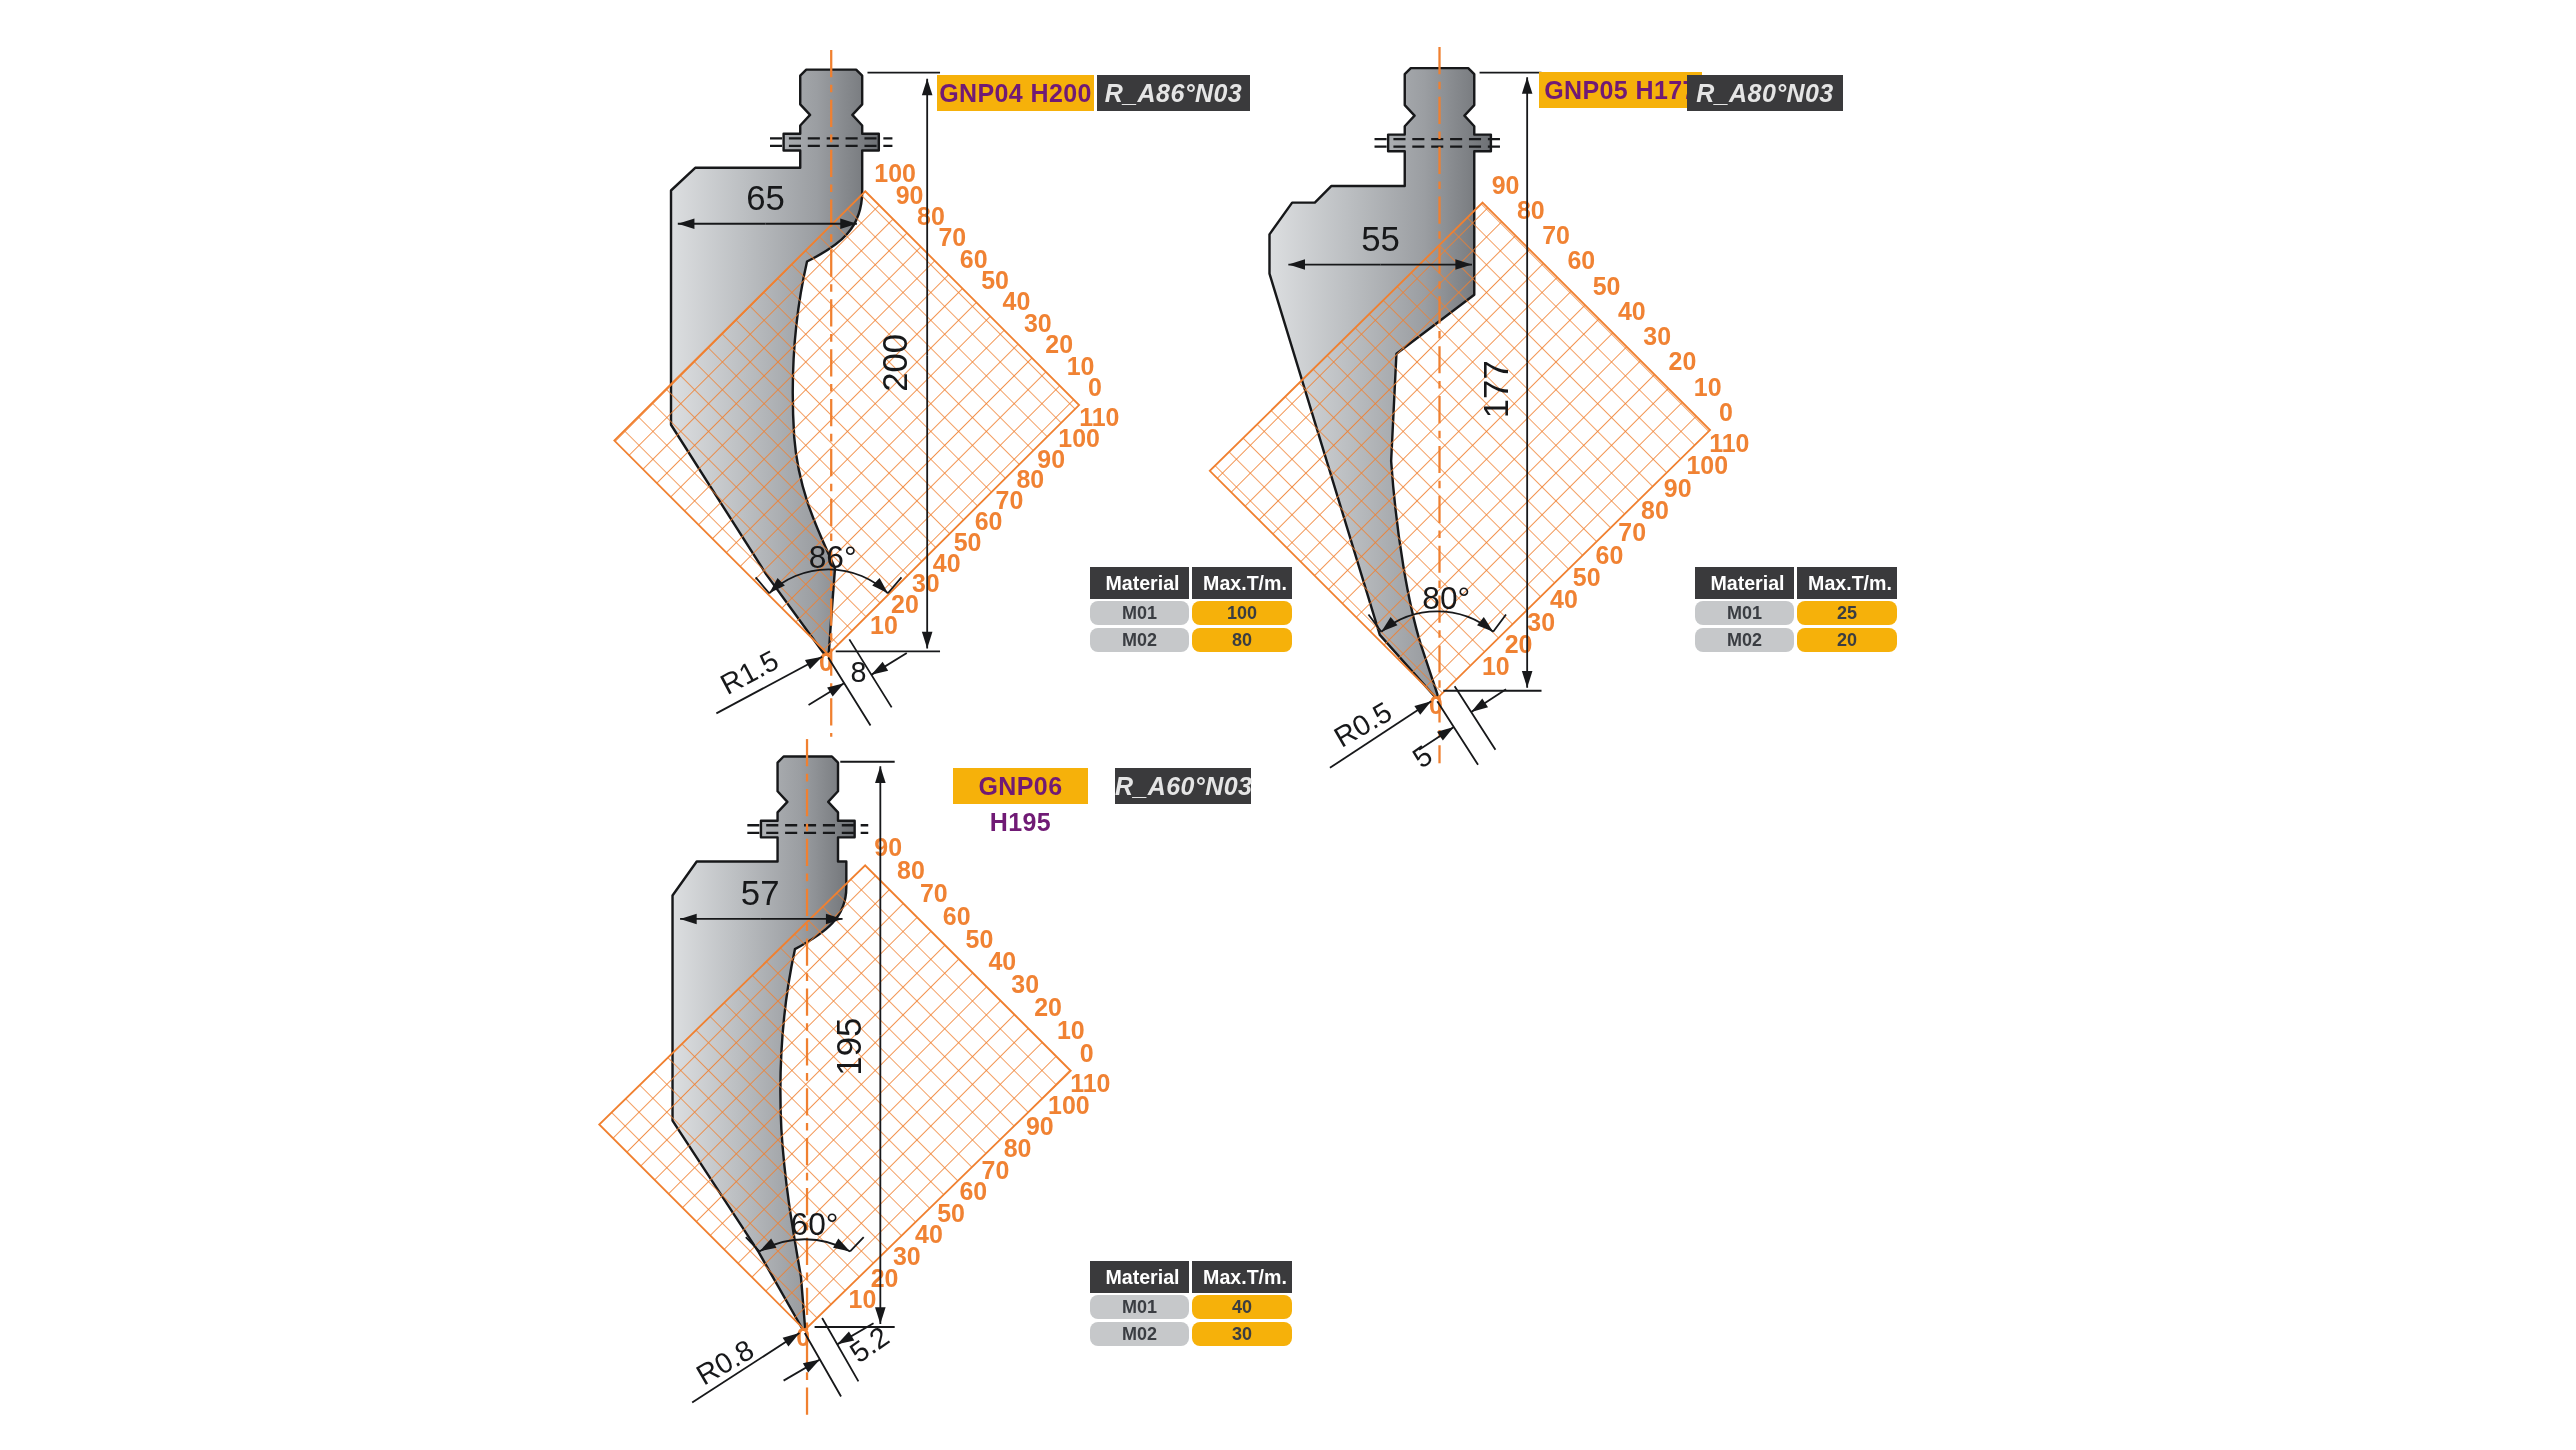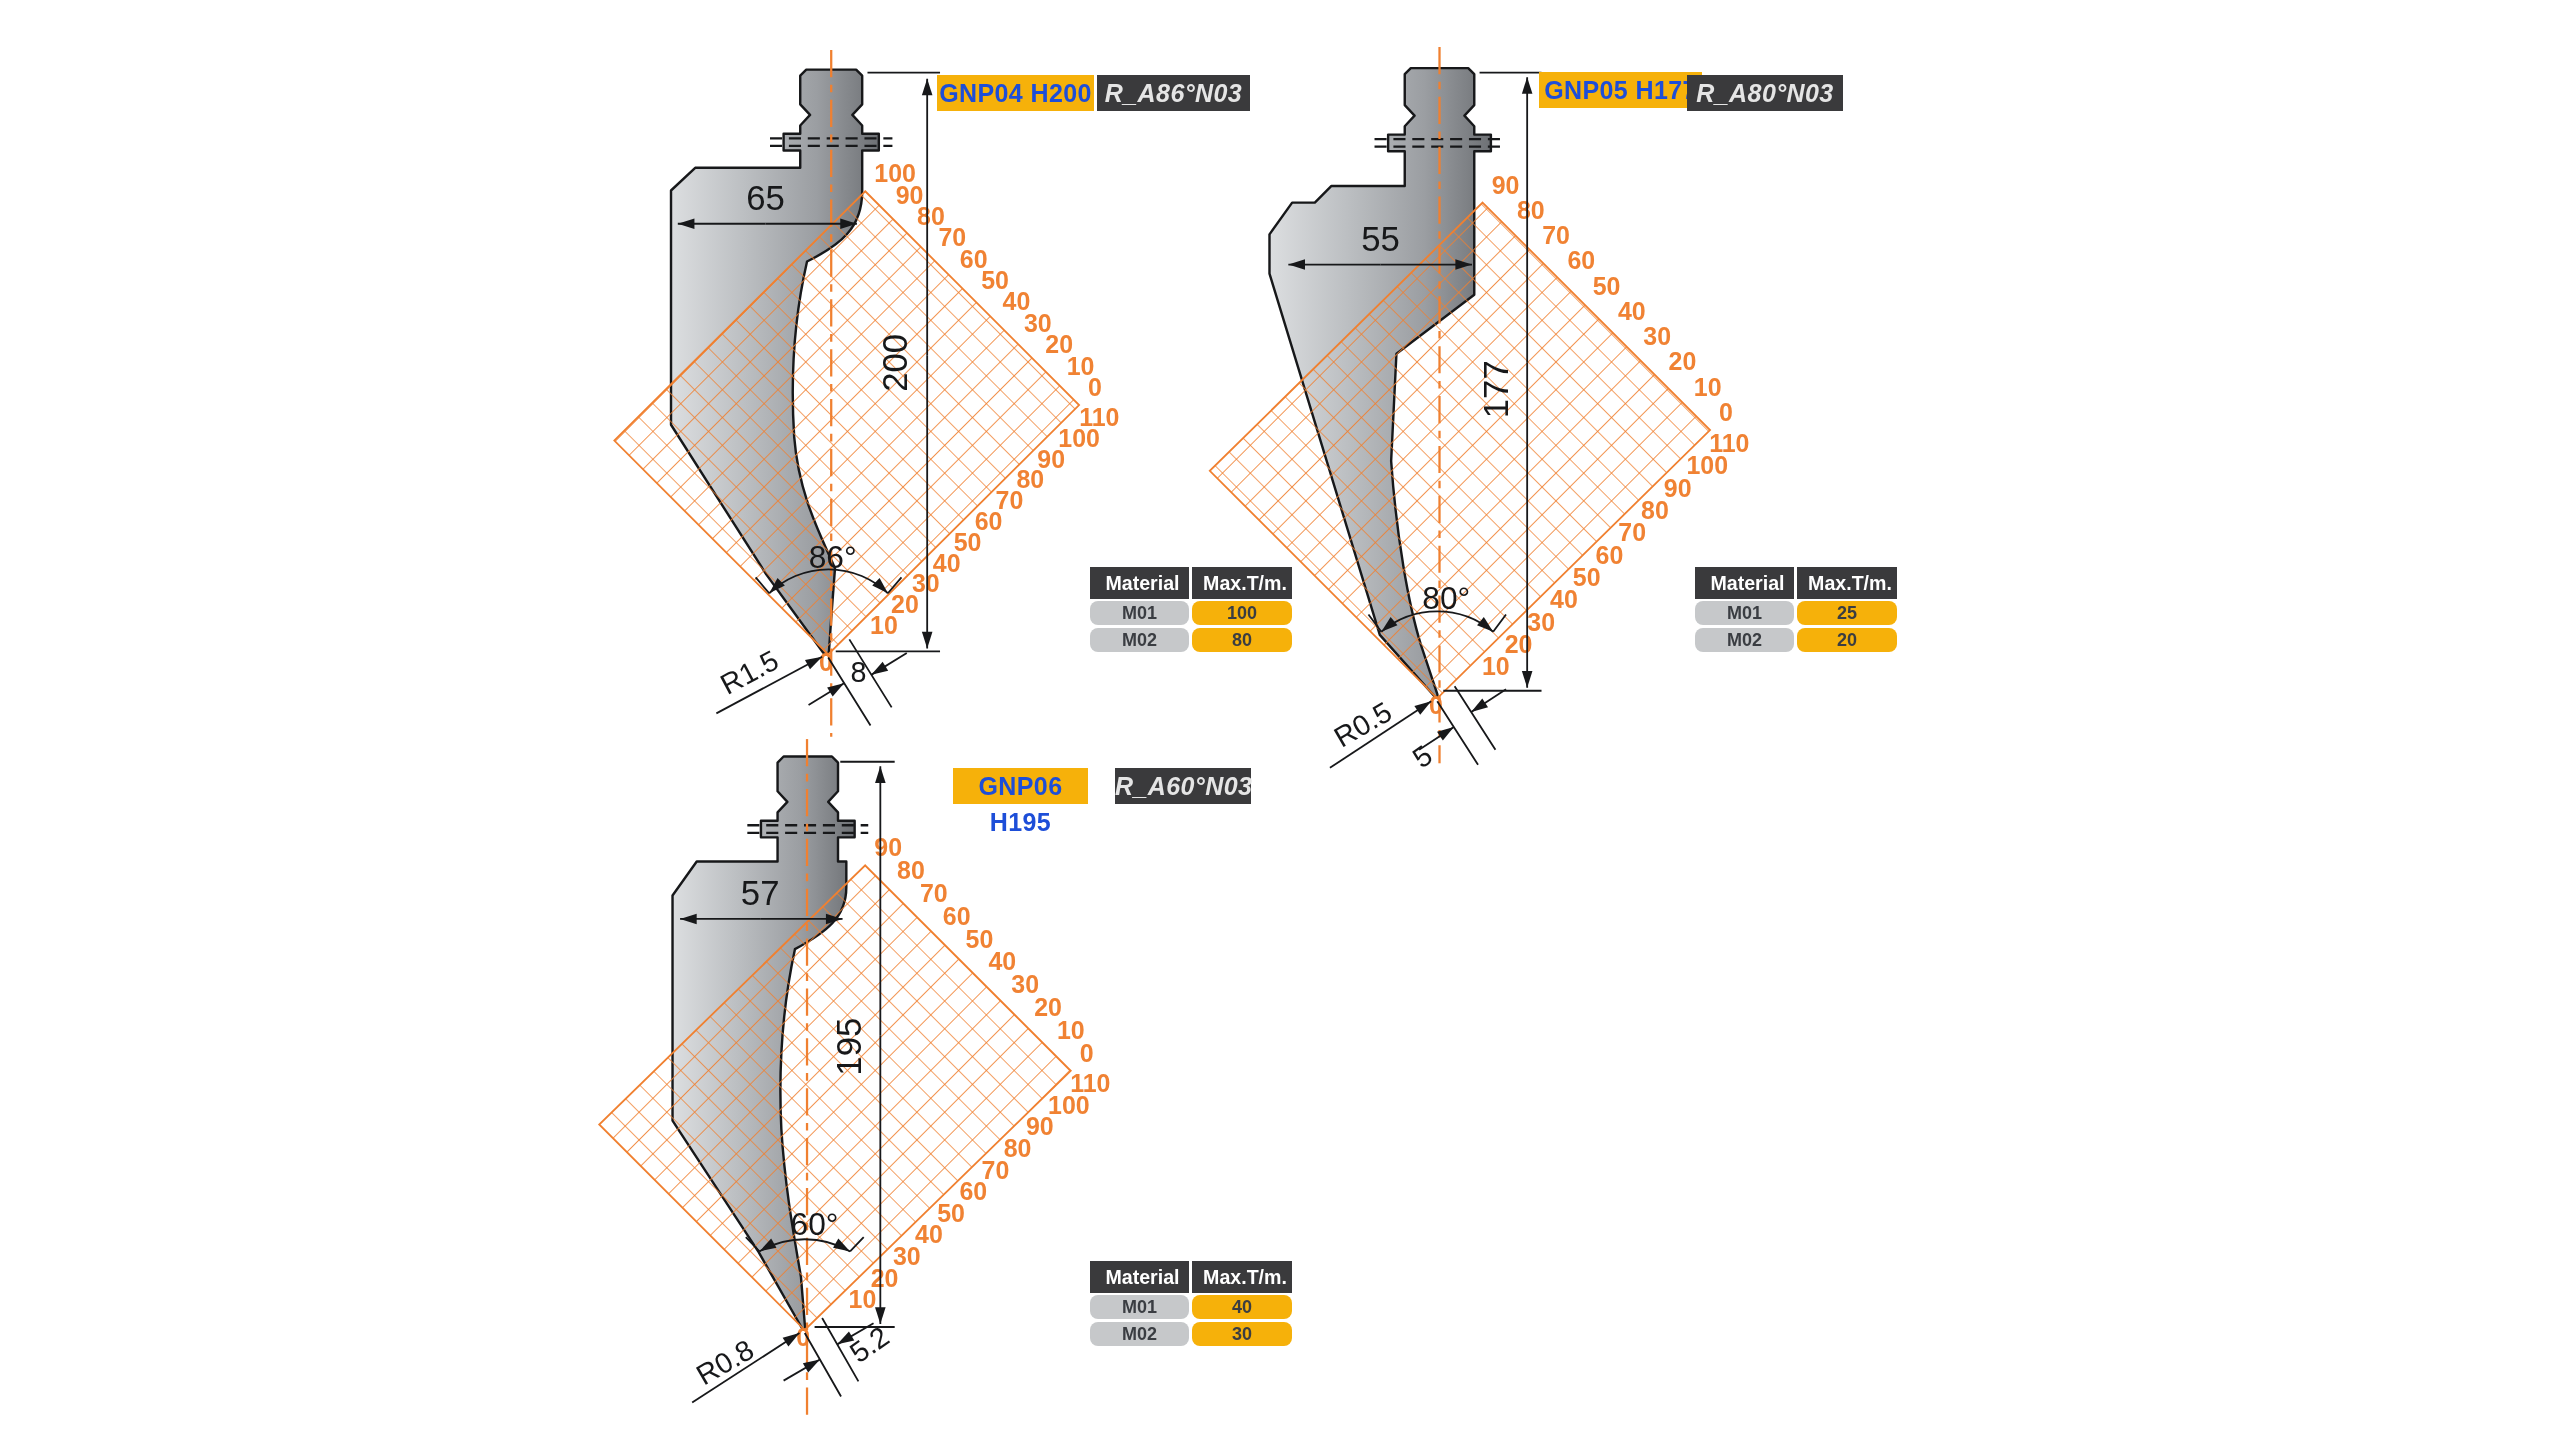--- a/index.html
+++ b/index.html
@@ -10,21 +10,21 @@
   .cdash{stroke:#17181a;stroke-width:3;fill:none;stroke-dasharray:16 9;}
   .cline{stroke:#f08030;stroke-width:3;fill:none;stroke-dasharray:36 10 10 10;}
   .fanpoly{fill:url(#xh);stroke:#f08030;stroke-width:2.4;}
   .dim{stroke:#17181a;stroke-width:2.4;fill:none;}
   .dimtxt{font-size:46px;fill:#17181a;font-weight:500;}
   .angtxt{font-size:42px;fill:#17181a;font-weight:500;}
   .smalltxt{font-size:38px;fill:#17181a;font-weight:500;}
   .fanlabel{font-size:33px;fill:#f08233;font-weight:600;}
   .chip{position:absolute;height:36px;line-height:36px;text-align:center;
         font-size:25px;font-weight:bold;letter-spacing:0.4px;}
-  .chip-y{background:#f6b10a;color:#1d4ed8;}
+  .chip-y{background:#f6b10a;color:#701a75;}
   .chip-d{background:#3a3a3c;color:#e5e5e5;font-style:italic;}
   .mtable{position:absolute;display:grid;grid-template-columns:99px 100px;
           gap:2.3px 3px;}
   .mtable .th{background:#3a3a3c;color:#fff;height:32px;line-height:32px;
           text-align:center;font-size:19.6px;font-weight:bold;padding-left:6px;}
   .mtable .td{height:24px;line-height:24px;text-align:center;font-size:18px;font-weight:600;border-radius:8px;}
   .mtable .g{background:#c6c8ca;color:#3a3d42;}
   .mtable .y{background:#f6b10a;color:#3a3d42;font-weight:bold;}
 </style>
 </head>

